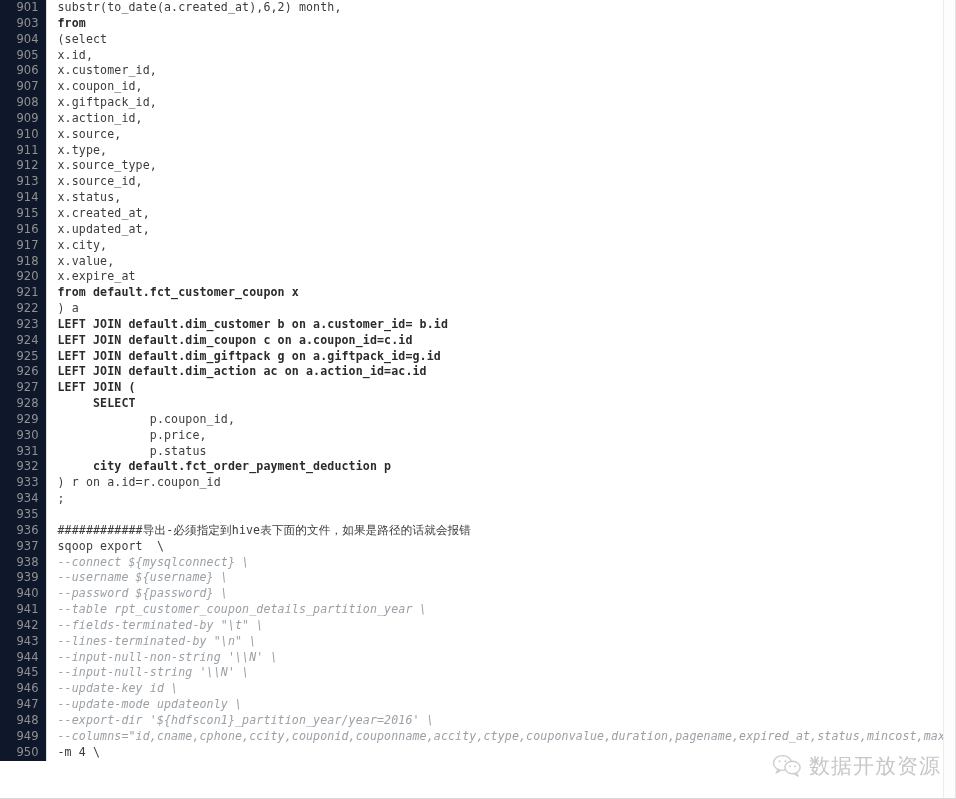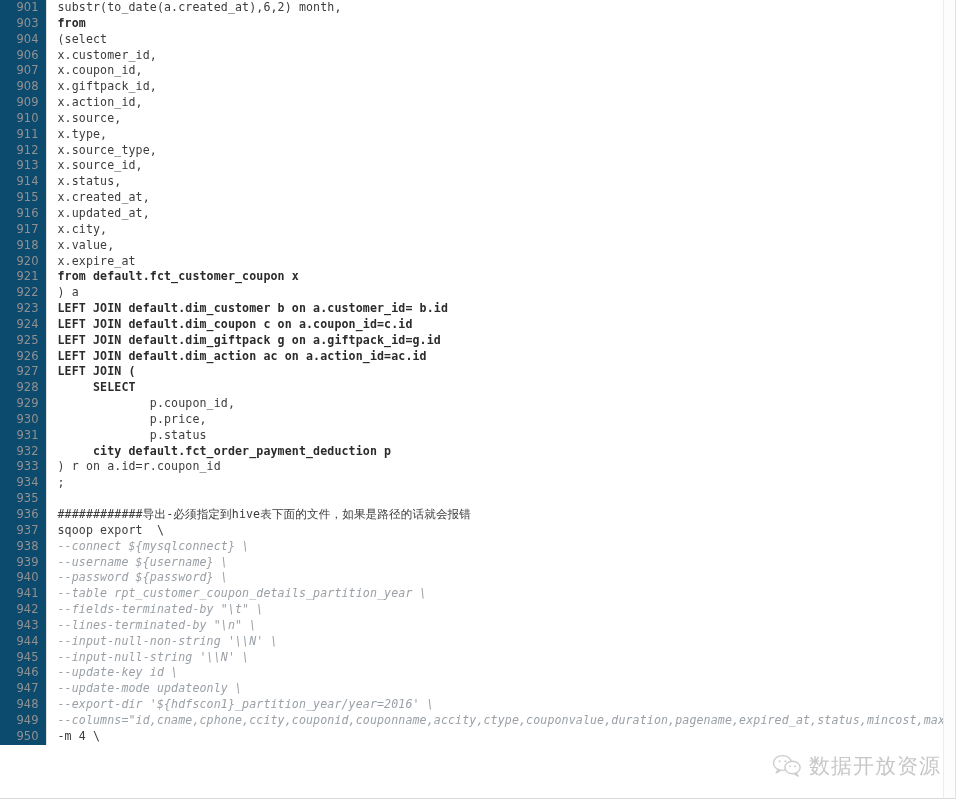--- a/index.html
+++ b/index.html
@@ -28,21 +28,21 @@
   }
   .gutter-col { width: 46px; }
   .code-col   { width: auto; }
 
   .code-row { height: 15.85px; }
 
   .ln {
     width: 46px;
     min-width: 46px;
     box-sizing: border-box;
-    background: #0c4a6e;
+    background: #0f172a;
     border-right: 1px solid #e0e0e0;
     color: #919191;
     font-family: "DejaVu Sans", "Liberation Sans", sans-serif;
     font-size: 11.5px;
     line-height: 15.85px;
     text-align: right;
     padding: 0 7px 0 0;
     vertical-align: top;
     user-select: none;
     white-space: nowrap;
@@ -110,20 +110,24 @@
           <td class="ln">901</td>
           <td class="lc ">substr(to_date(a.created_at),6,2) month,</td>
         </tr>
         <tr class="code-row">
           <td class="ln">903</td>
           <td class="lc kw">from</td>
         </tr>
         <tr class="code-row">
           <td class="ln">904</td>
           <td class="lc ">(select</td>
+        </tr>
+        <tr class="code-row">
+          <td class="ln">905</td>
+          <td class="lc ">x.id,</td>
         </tr>
         <tr class="code-row">
           <td class="ln">906</td>
           <td class="lc ">x.customer_id,</td>
         </tr>
         <tr class="code-row">
           <td class="ln">907</td>
           <td class="lc ">x.coupon_id,</td>
         </tr>
         <tr class="code-row">

